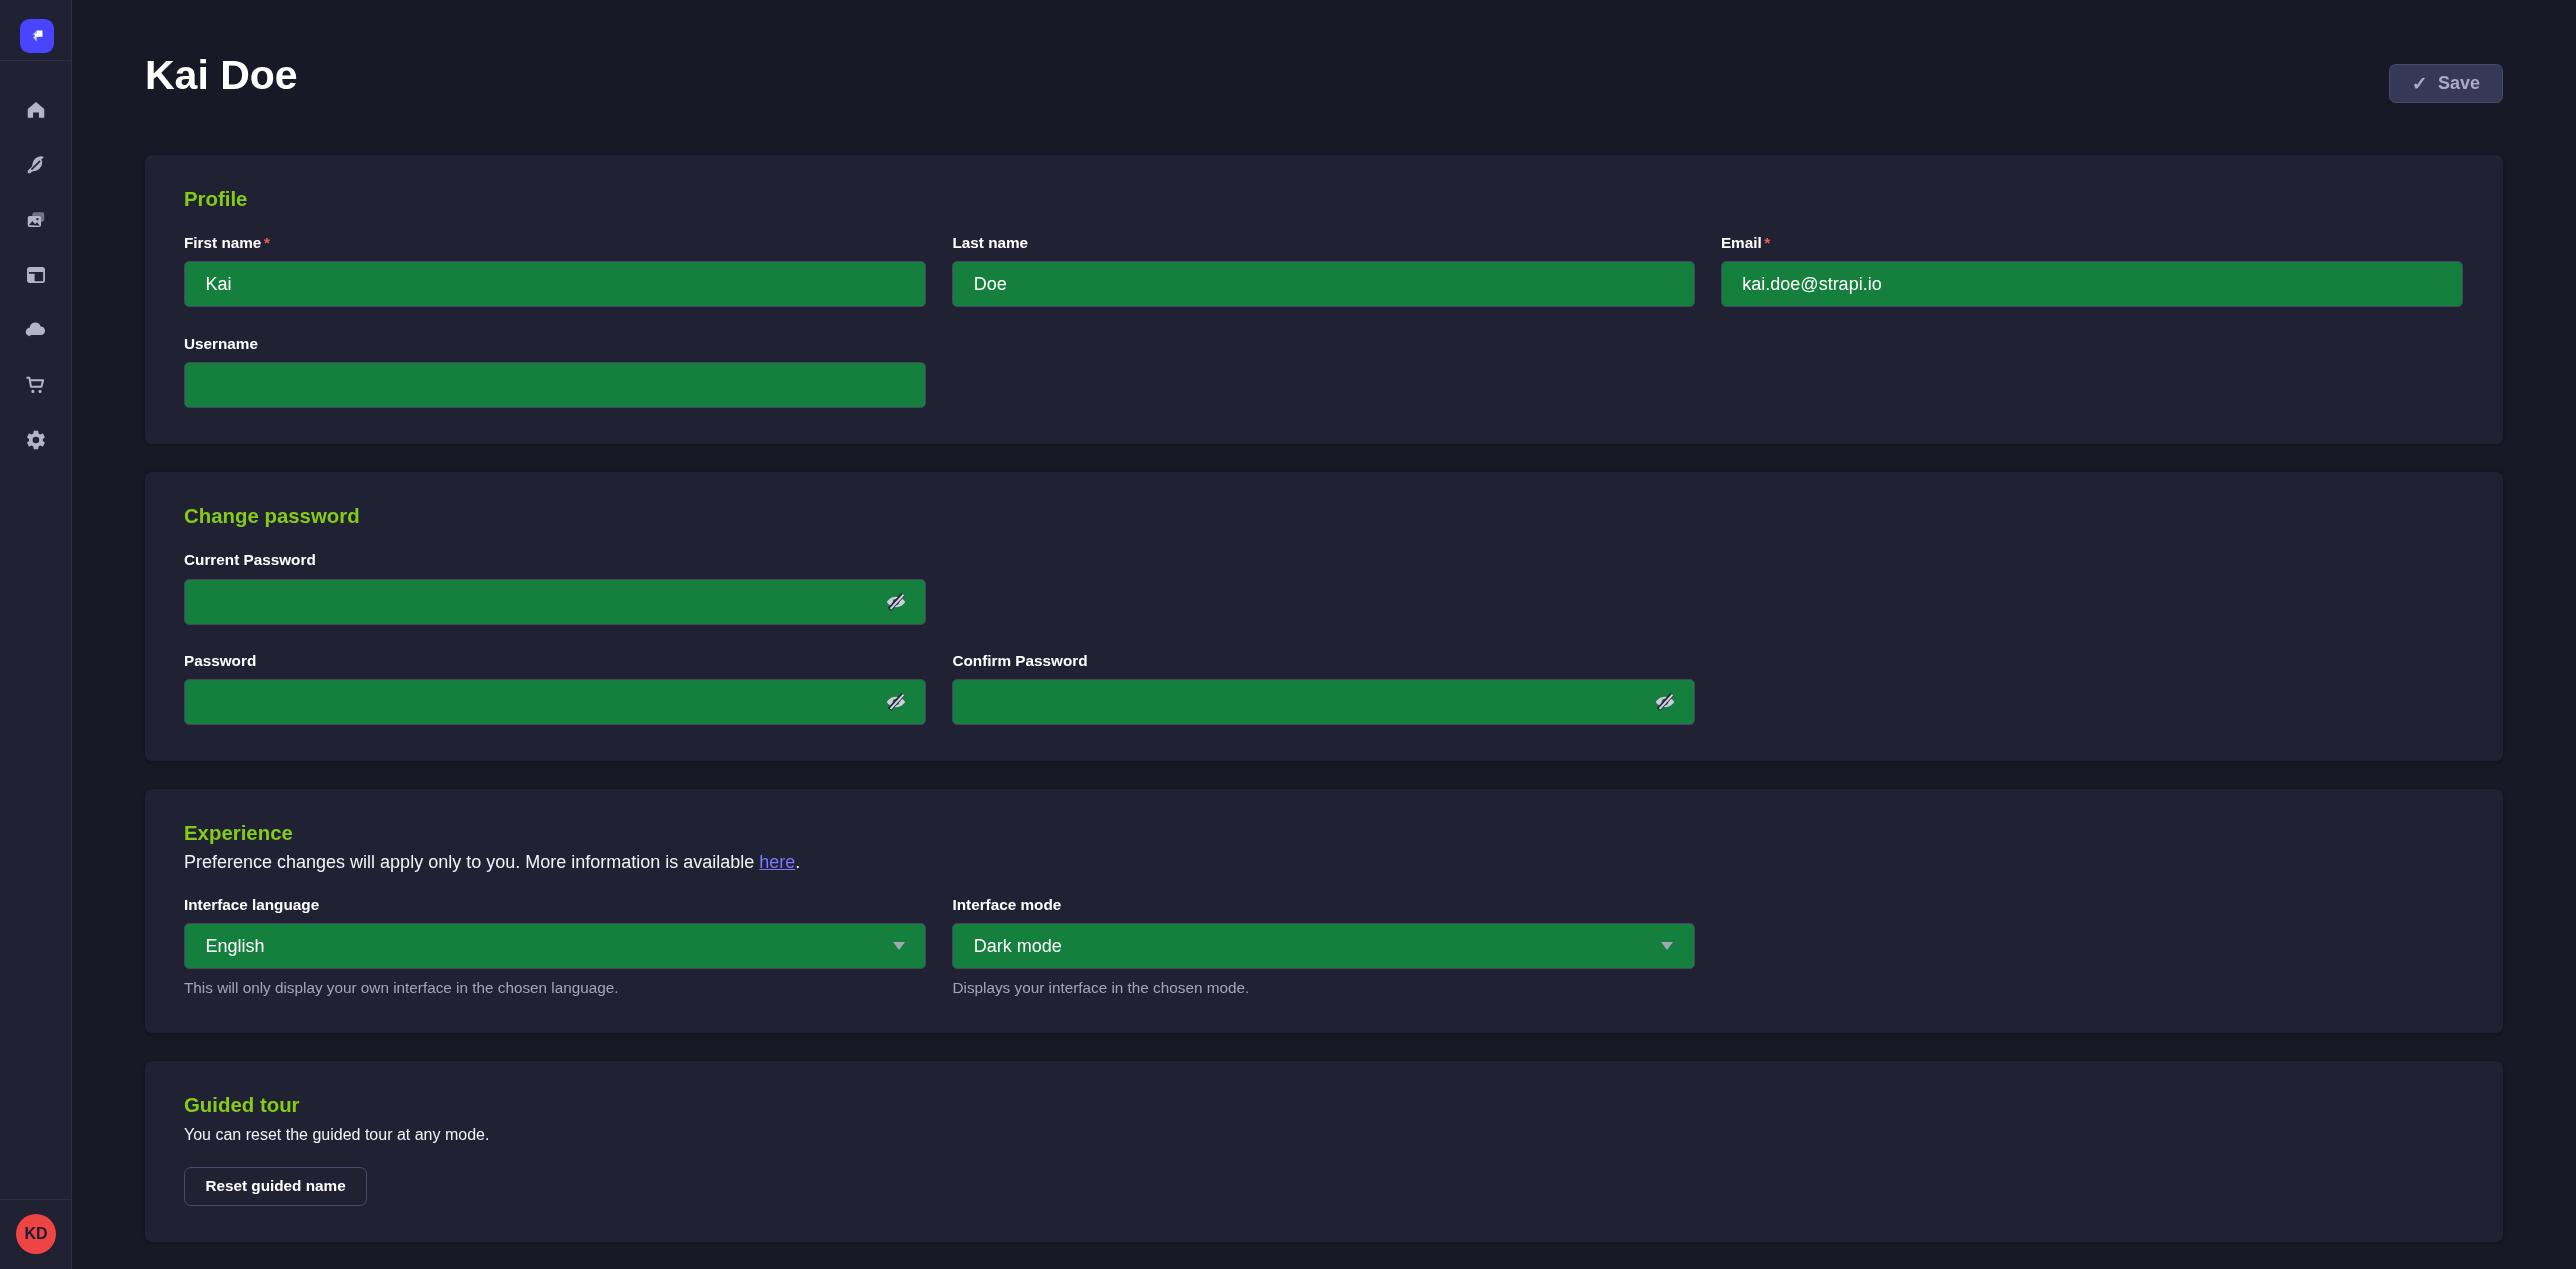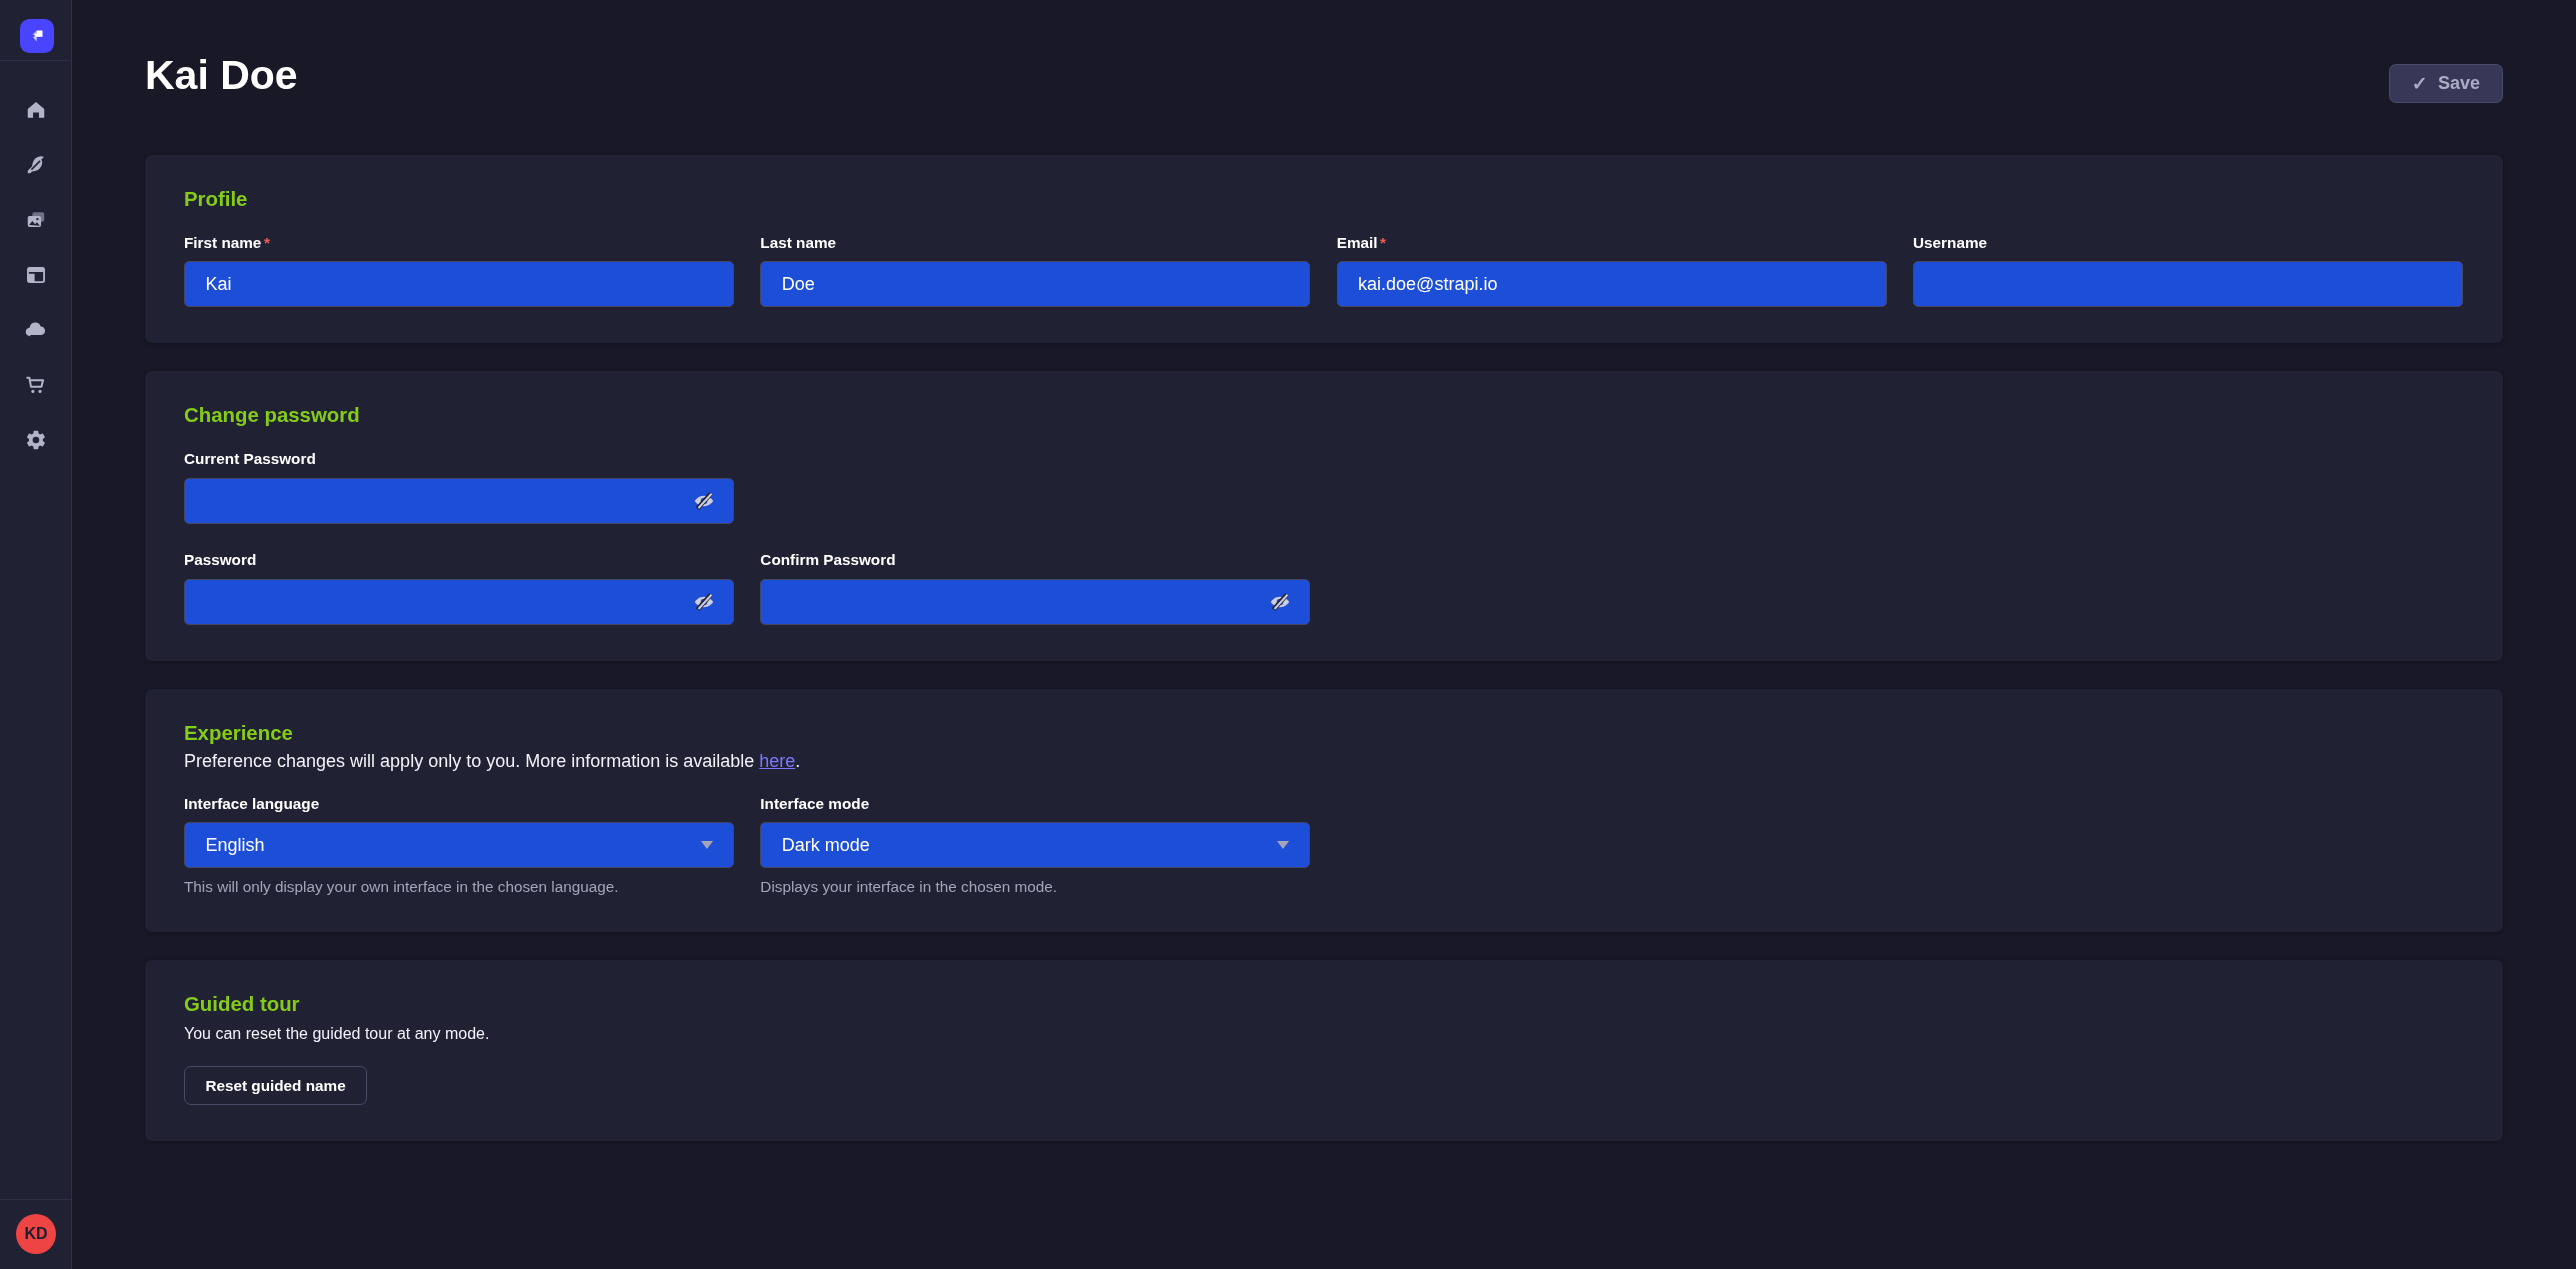--- a/index.html
+++ b/index.html
@@ -56,28 +56,28 @@
   .save-btn .check { font-size:19px; line-height:1; }
 
   .card {
     width:2358px; margin:0 0 28px 72px;
     background:#212134; border-radius:6.8px;
     padding:32px 40px 36px 39px;
     box-shadow:0 0.9px 3.4px rgba(0,0,0,.25);
   }
   .card-title { font-size:20.4px; font-weight:600; line-height:25.6px; color:#84cc16; margin-bottom:20.4px; }
 
-  .grid { display:grid; grid-template-columns:1fr 1fr 1fr 1fr; column-gap:26.4px; row-gap:26.4px; }
+  .grid { display:grid; grid-template-columns:1fr 1fr 1fr; column-gap:26.4px; row-gap:26.4px; }
   .field label {
     display:block; font-size:15.3px; font-weight:700; line-height:19px;
     color:#ffffff; margin-bottom:9.4px;
   }
   .req { color:#ee5e52; margin-left:2.6px; }
   .text-input, .select {
-    width:100%; height:46px; background:#1d4ed8;
+    width:100%; height:46px; background:#15803d;
     border:0.9px solid #464664; border-radius:5.1px;
     padding:0 20.4px; font-size:18px; color:#ffffff;
     font-family:"Liberation Sans", sans-serif; outline:none;
   }
   .pw-wrap { position:relative; }
   .pw-wrap .text-input { padding-right:60px; }
   .eye-btn {
     position:absolute; right:12px; top:50%; transform:translateY(-50%);
     width:36px; height:36px; background:transparent; border:none; cursor:pointer;
     display:flex; align-items:center; justify-content:center; color:#cdcdde;

